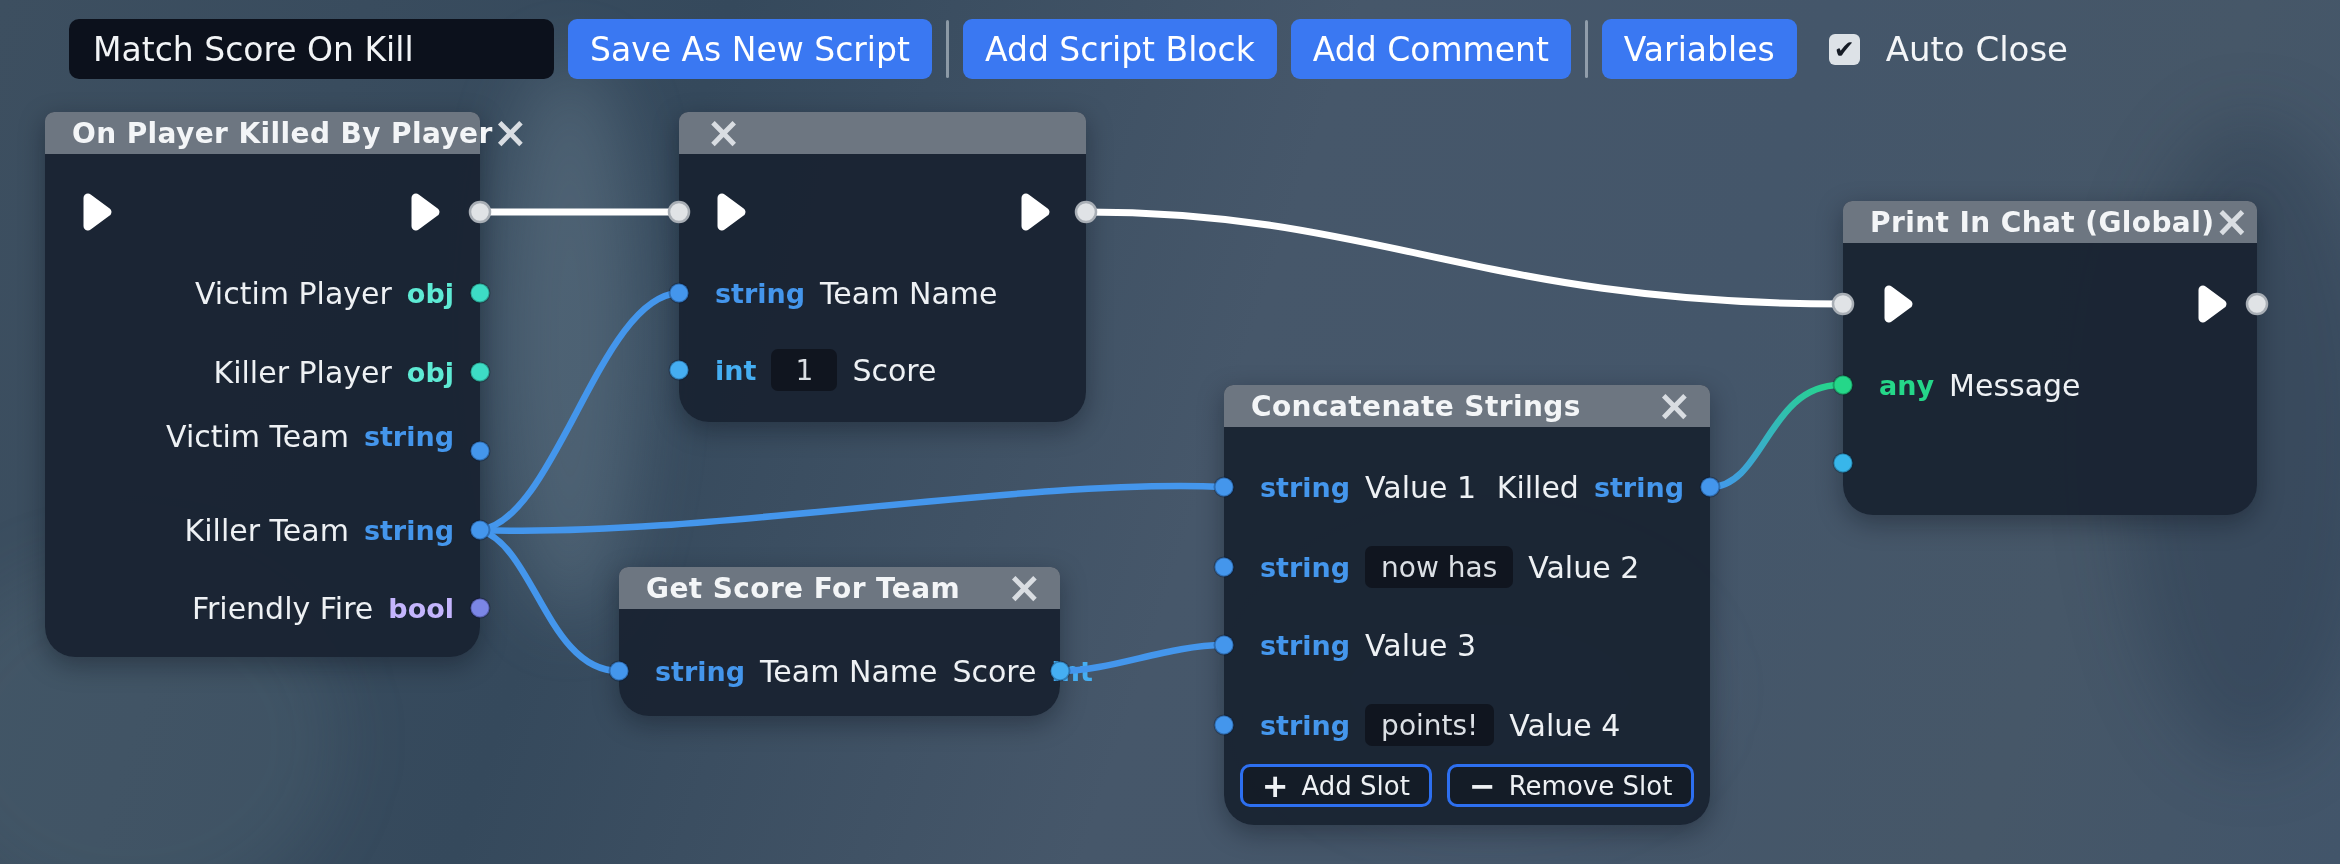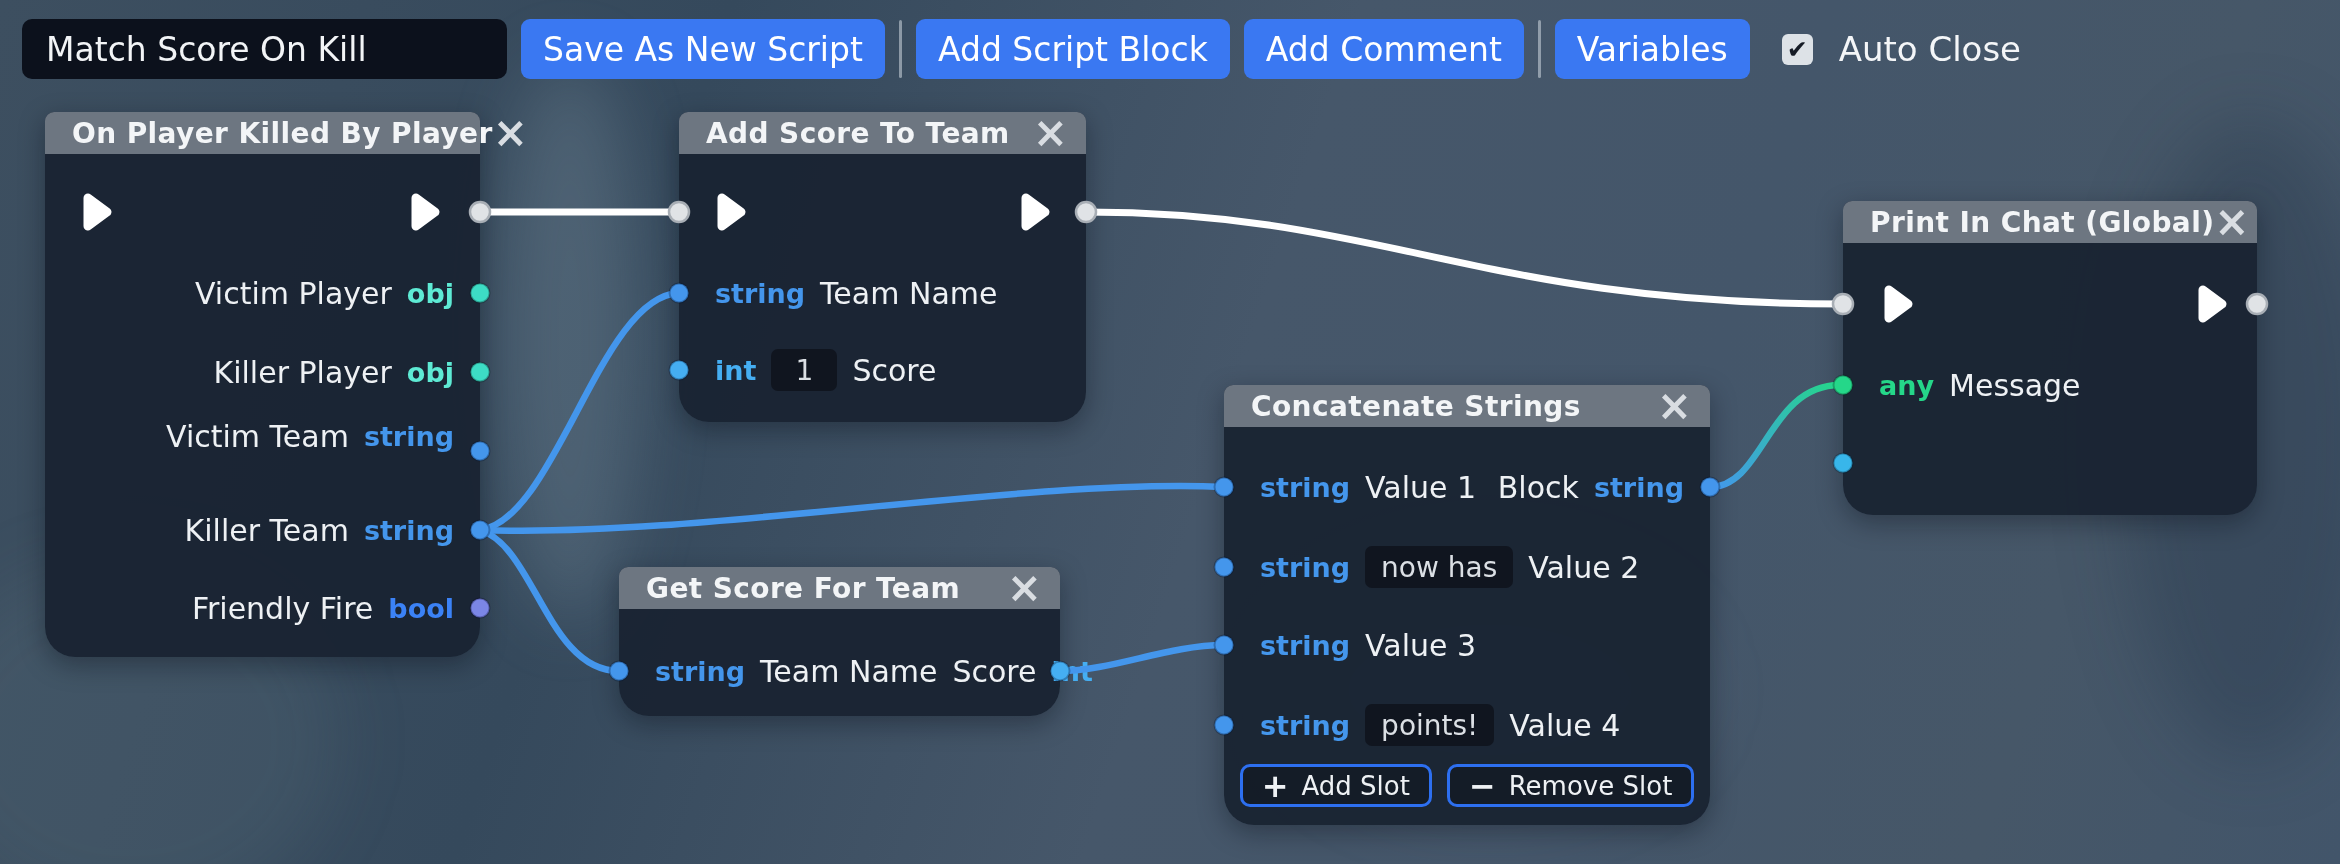--- a/index.html
+++ b/index.html
@@ -10,20 +10,21 @@
     background:linear-gradient(108deg,#3d4f60 0%,#35495c 28%,#46576a 52%,#44566a 70%,#465768 86%,#42556a 100%);
   }
   .blob{position:absolute;filter:blur(34px);border-radius:50%;}
 
   
   .toolbar{position:absolute;left:22px;top:18px;height:62px;display:flex;align-items:center;gap:14px;z-index:40;}
   .title-input{
     width:485px;height:60px;background:#0c111c;border:none;border-radius:10px;
     color:#f2f4f6;font-size:33px;padding:0 24px;outline:none;
     font-family:"DejaVu Sans","Liberation Sans",sans-serif;
+    margin-left:47px;
   }
   .tb-btn{
     height:60px;border:none;border-radius:9px;background:#3a78f2;color:#fff;
     font-size:33px;padding:0 22px;font-family:"DejaVu Sans","Liberation Sans",sans-serif;
     display:flex;align-items:center;cursor:pointer;
   }
   .tb-divider{width:3px;height:58px;background:rgba(208,216,224,0.55);border-radius:2px;}
   .checkbox{
     width:31px;height:31px;background:#dde2e7;border-radius:6px;margin-left:18px;
     display:flex;align-items:center;justify-content:center;
@@ -45,21 +46,21 @@
   .node-title{color:#f3f5f7;font-size:28px;font-weight:700;letter-spacing:0.4px;white-space:nowrap;}
   .node-close{color:#d9dde2;font-size:42px;font-weight:700;line-height:30px;cursor:pointer;}
   .exec-tri{position:absolute;}
   .row{position:absolute;height:44px;display:flex;align-items:center;gap:15px;}
   .row.out{justify-content:flex-end;}
   .row-label{color:#eef1f4;font-size:30px;white-space:nowrap;}
   .row-type{font-size:27px;font-weight:700;white-space:nowrap;}
   .t-obj{color:#5eead4;}
   .t-string{color:#4496ec;}
   .t-int{color:#45aef2;}
-  .t-bool{color:#3b82f6;}
+  .t-bool{color:#c4b5fd;}
   .t-float{color:#38b6ea;}
   .t-any{color:#25d789;}
   .value-box{
     background:#10151f;border-radius:7px;height:42px;min-width:66px;
     color:#dbdfe4;font-size:28px;display:flex;align-items:center;justify-content:center;
     padding:0 16px;cursor:text;
   }
   .slot-buttons{position:absolute;left:0;right:0;display:flex;justify-content:center;gap:15px;}
   .slot-btn{
     height:43px;background:rgba(14,20,30,0.55);border:3.5px solid #2d6ff0;border-radius:10px;
@@ -123,21 +124,20 @@
       <span class="row-type t-string">string</span>
     </div>
     <div class="row out" style="right:26px;top:474px">
       <span class="row-label">Friendly Fire</span>
       <span class="row-type t-bool">bool</span>
     </div>
   </div>
 
   <div class="node" style="left:679px;top:112px;width:407px;height:310px">
     <div class="node-header">
-      <span class="node-title">Add Score To Team</span>
       <span class="node-close">×</span>
     </div>
     <svg class="exec-tri" style="left:34px;top:76px" width="36" height="48" viewBox="0 0 36 48">
       <polygon points="9,10 28,24 9,38" fill="#fff" stroke="#fff" stroke-width="9" stroke-linejoin="round"></polygon>
     </svg>
     <svg class="exec-tri" style="left:338px;top:76px" width="36" height="48" viewBox="0 0 36 48">
       <polygon points="9,10 28,24 9,38" fill="#fff" stroke="#fff" stroke-width="9" stroke-linejoin="round"></polygon>
     </svg>
     <div class="row" style="left:36px;top:159px">
       <span class="row-type t-string">string</span>
@@ -170,21 +170,21 @@
   <div class="node" style="left:1224px;top:385px;width:486px;height:440px">
     <div class="node-header">
       <span class="node-title">Concatenate Strings</span>
       <span class="node-close">×</span>
     </div>
     <div class="row" style="left:36px;top:80px">
       <span class="row-type t-string">string</span>
       <span class="row-label">Value 1</span>
     </div>
     <div class="row out" style="right:26px;top:80px">
-      <span class="row-label">Block</span>
+      <span class="row-label">Killed</span>
       <span class="row-type t-string">string</span>
     </div>
     <div class="row" style="left:36px;top:160px">
       <span class="row-type t-string">string</span>
       <span class="value-box">now has</span>
       <span class="row-label">Value 2</span>
     </div>
     <div class="row" style="left:36px;top:238px">
       <span class="row-type t-string">string</span>
       <span class="row-label">Value 3</span>

